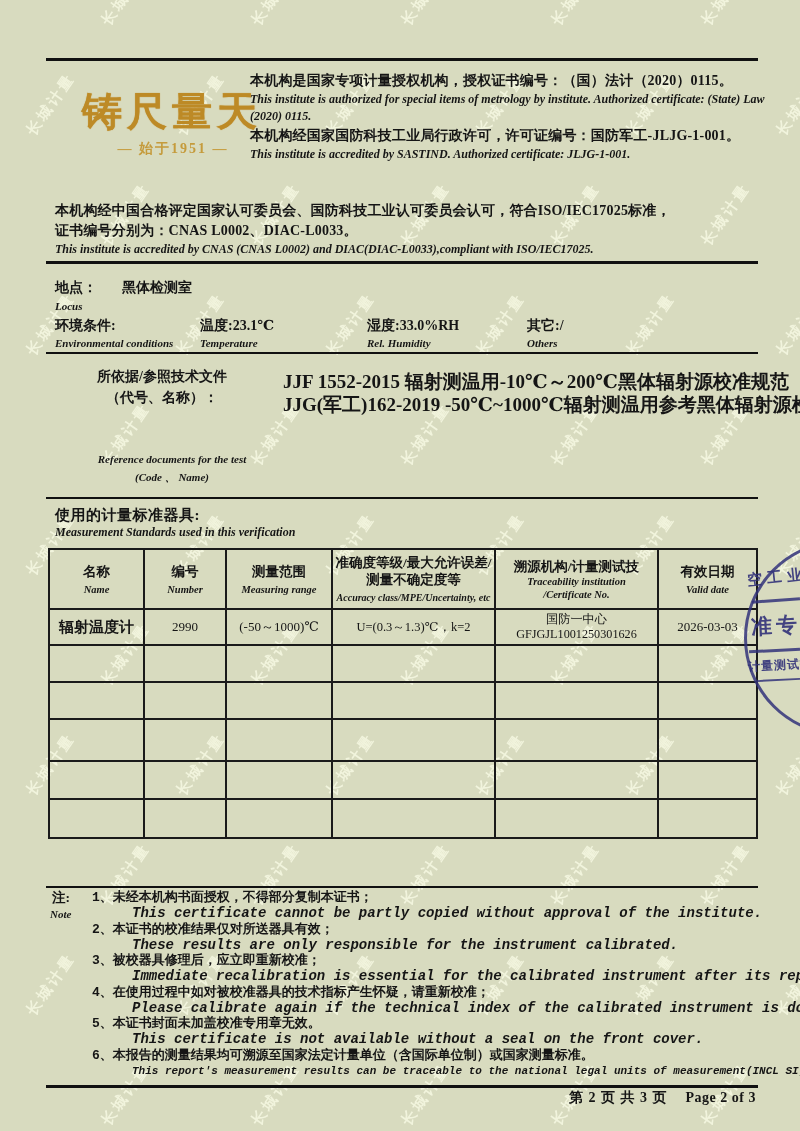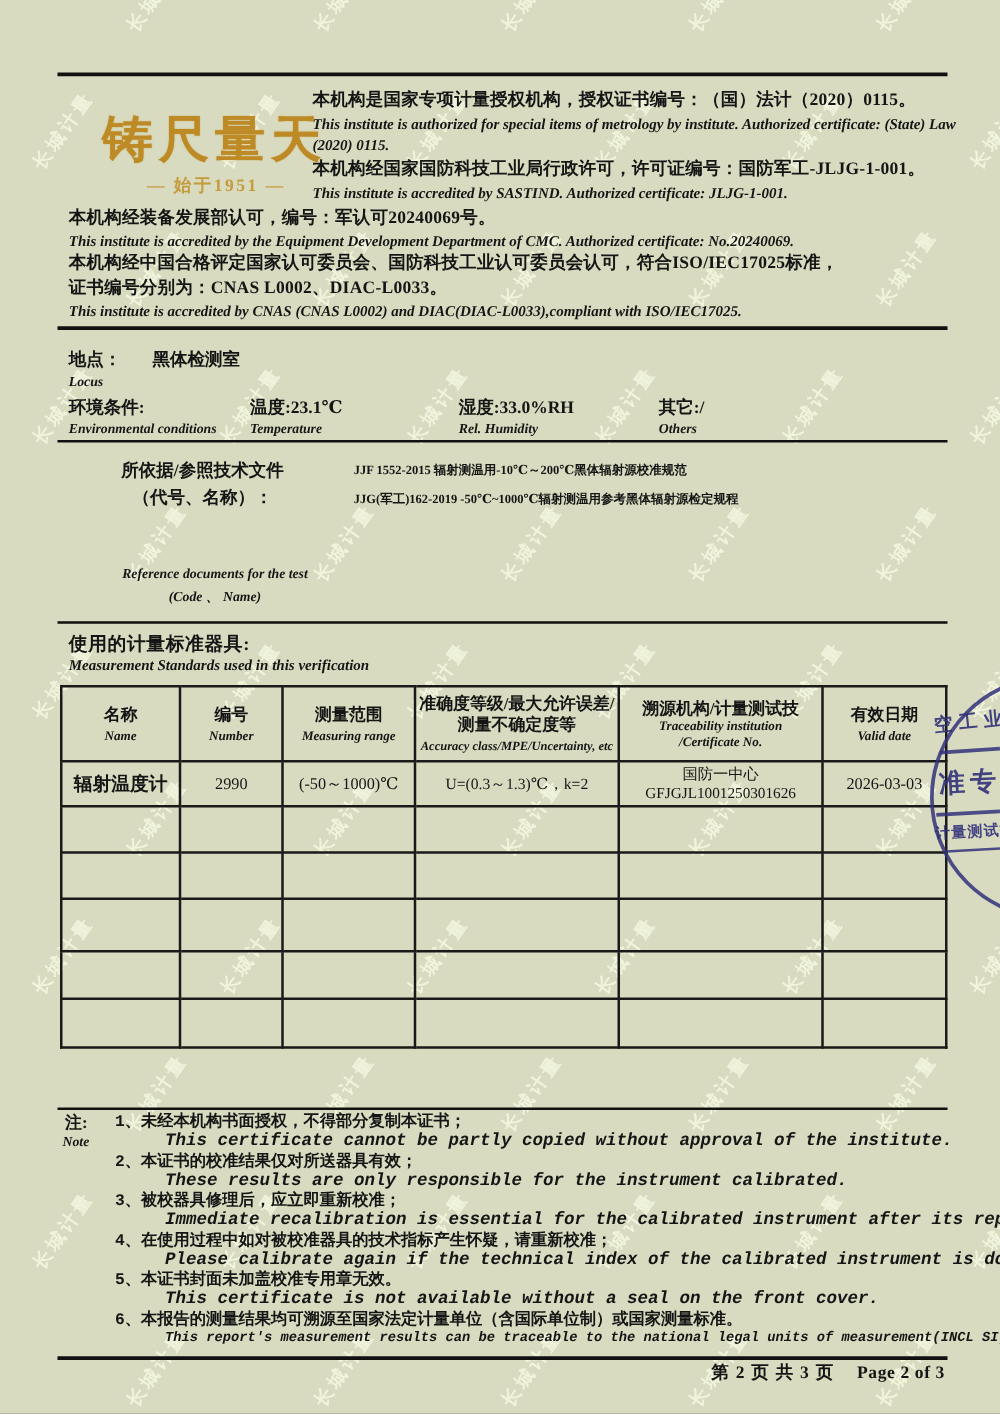--- a/index.html
+++ b/index.html
@@ -29,21 +29,21 @@
   
   .para{position:absolute;}
   .para .zh{font-size:14px;font-weight:600;line-height:20px;letter-spacing:.2px;}
   .para .en{font-size:12px;font-weight:600;font-style:italic;line-height:17px;}
   
   .abs{position:absolute;white-space:nowrap;}
   .zh-md{font-size:14px;font-weight:600;}
   .en-sm{font-size:11px;font-weight:bold;font-style:italic;}
   
   .ref-label{font-size:14px;font-weight:600;text-align:center;width:180px;}
-  .ref-doc{font-size:10px;font-weight:600;white-space:nowrap;}
+  .ref-doc{font-size:19px;font-weight:600;white-space:nowrap;}
   
   .sec-zh{font-size:15px;font-weight:bold;letter-spacing:.5px;}
   .sec-en{font-size:12px;font-weight:bold;font-style:italic;}
   
   table.std{position:absolute;left:48px;top:548px;border-collapse:collapse;table-layout:fixed;width:708px;}
   table.std td{border:2px solid #1a1a1a;text-align:center;vertical-align:middle;padding:1px 2px;overflow:hidden;}
   .th-zh{font-size:13.5px;font-weight:bold;line-height:17px;}
   .th-en{font-size:10.5px;font-weight:bold;font-style:italic;line-height:13px;margin-top:3px;}
   .cell{font-size:13px;}
   .cell-b{font-size:15px;font-weight:bold;}
@@ -141,24 +141,20 @@
   <div class="logo-sub">— 始于1951 —</div>
 
   <div class="para" style="top:71px;left:250px;width:518px;">
     <div class="zh">本机构是国家专项计量授权机构，授权证书编号：（国）法计（2020）0115。</div>
     <div class="en">This institute is authorized  for  special items of metrology by institute.  Authorized certificate: (State) Law (2020) 0115.</div>
   </div>
   <div class="para" style="top:126px;left:250px;width:518px;">
     <div class="zh">本机构经国家国防科技工业局行政许可，许可证编号：国防军工-JLJG-1-001。</div>
     <div class="en">This institute is accredited by SASTIND. Authorized certificate: JLJG-1-001.</div>
   </div>
-  <div class="para" style="top:165px;left:55px;width:715px;">
-    <div class="zh">本机构经装备发展部认可，编号：军认可20240069号。</div>
-    <div class="en">This institute is accredited by the Equipment Development  Department of  CMC. Authorized certificate: No.20240069.</div>
-  </div>
   <div class="para" style="top:201px;left:55px;width:715px;">
     <div class="zh">本机构经中国合格评定国家认可委员会、国防科技工业认可委员会认可，符合ISO/IEC17025标准，</div>
     <div class="zh">证书编号分别为：CNAS L0002、DIAC-L0033。</div>
     <div class="en">This institute is accredited by CNAS (CNAS L0002) and DIAC(DIAC-L0033),compliant with ISO/IEC17025.</div>
   </div>
   <div class="rule" style="top:261px;height:3px;"></div>
 
   <div class="abs zh-md" style="left:55px;top:279px;">地点：</div>
   <div class="abs zh-md" style="left:122px;top:279px;text-align:right;">黑体检测室</div>
   <div class="abs en-sm" style="left:55px;top:300px;">Locus</div>

